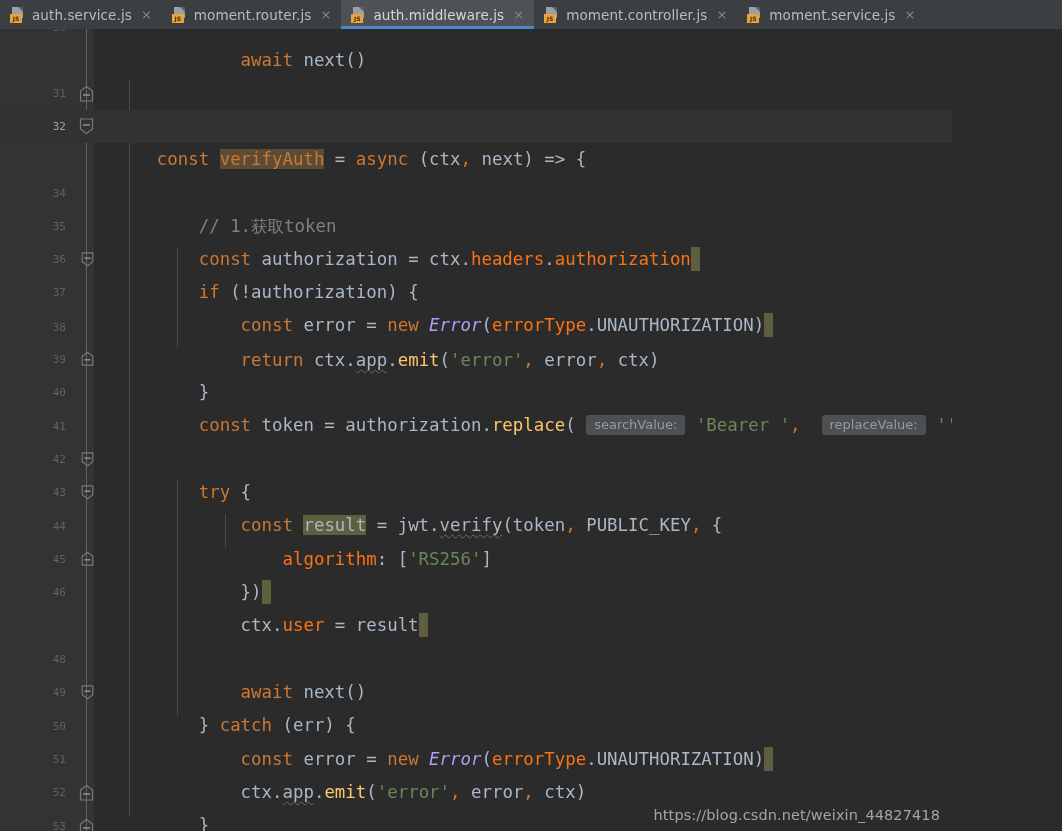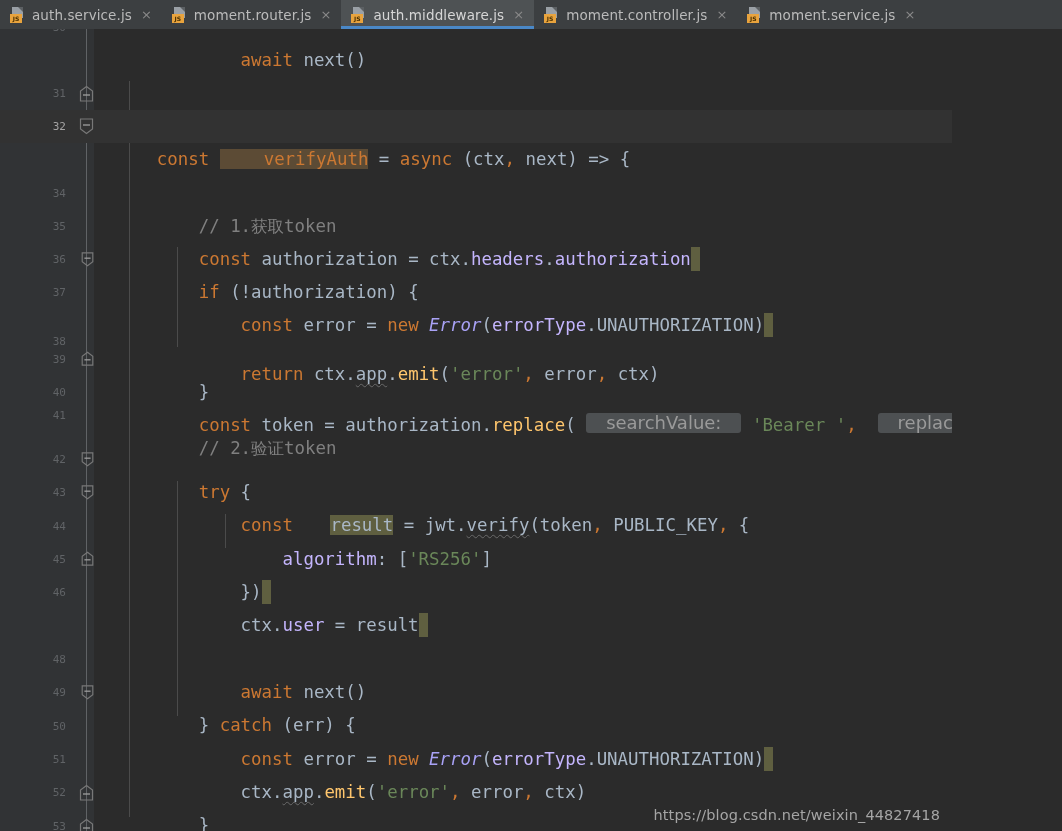--- a/index.html
+++ b/index.html
@@ -124,42 +124,42 @@
 
   
   .iguide {
     position: absolute; width: 1px;
     background: #4b4b4b;
   }
 
   
   .kw      { color: #cc7832; }              
   .plain   { color: #a9b7c6; }              
-  .prop    { color: #c4b5fd; }              
+  .prop    { color: #f97316; }              
   .cls     { color: #a9a2f6; font-style: italic; } 
   .fn      { color: #ffc66d; }              
   .str     { color: #6a8759; }              
   .cmt     { color: #808080; }
   .console { color: #9876aa; font-style: italic; }
   .comma   { color: #cc7832; }
 
   
-  .hl-write { background: #5c4b35; padding-left: 44px; }        
-  .hl-read  { background: #5f5f40; margin-left: 27px; }        
+  .hl-write { background: #5c4b35; }        
+  .hl-read  { background: #5f5f40; }        
   .eolmark  { display: inline-block; width: 9px; height: 24px;
               background: #5f5f40; vertical-align: -6px; }
 
   
   .hint {
     display: inline-block;
     background: #4d5052;
     color: #9a9a9a;
     border-radius: 3px;
-    padding: 0 20px;
-    font-size: 18px;
+    padding: 0 8px;
+    font-size: 13px;
     font-family: "DejaVu Sans", sans-serif;
     vertical-align: 2px;
     line-height: 20px;
   }
 
   
   .wavy {
     text-decoration: underline;
     text-decoration-style: wavy;
     text-decoration-color: #6a6a6a;
@@ -301,21 +301,21 @@
     </span>
   </div>
 
   <div class="row" style="top:247px;">
     <span class="lnum">37</span>
     <span class="code">
       <span class="plain">        </span><span class="kw">const</span><span class="plain"> error = </span><span class="kw">new</span><span class="plain"> </span><span class="cls">Error</span><span class="plain">(</span><span class="prop">errorType</span><span class="plain">.UNAUTHORIZATION)</span><span class="eolmark"></span>
     </span>
   </div>
 
-  <div class="row" style="top:296px;">
+  <div class="row" style="top:282px;">
     <span class="lnum">38</span>
     <span class="code">
       <span class="plain">        </span><span class="kw">return</span><span class="plain"> ctx.</span><span class="plain wavy">app</span><span class="plain">.</span><span class="fn">emit</span><span class="plain">(</span><span class="str">'error'</span><span class="comma">,</span><span class="plain"> error</span><span class="comma">,</span><span class="plain"> ctx)</span>
     </span>
   </div>
 
   <div class="row" style="top:314px;">
     <span class="lnum">39</span>
     <span class="fold-marker" style="top:8px; left:80px;">
       <svg width="15" height="15" viewBox="0 0 17 17">
@@ -328,25 +328,22 @@
     </span>
   </div>
 
   <div class="row" style="top:347px;">
     <span class="lnum">40</span>
     <span class="code">
       <span class="plain">    </span><span class="kw">const</span><span class="plain"> token = authorization.</span><span class="fn">replace</span><span class="plain">( </span><span class="hint">searchValue:</span><span class="str"> 'Bearer '</span><span class="comma">,</span><span class="plain">  </span><span class="hint">replaceValue:</span><span class="str"> ''</span><span class="plain">)</span><span class="eolmark"></span>
     </span>
   </div>
 
-  <div class="row" style="top:370px;text-decoration:underline;">
+  <div class="row" style="top:381px;text-decoration:underline;">
     <span class="lnum">41</span>
-    <span class="code">
-      <span class="plain">    </span><span class="cmt">// 2.</span><span class="cmt cjk">验证</span><span class="cmt">token</span>
-    </span>
   </div>
 
   <div class="row" style="top:414px;">
     <span class="lnum">42</span>
     <span class="fold-marker" style="top:9px; left:80px;">
       <svg width="15" height="15" viewBox="0 0 17 17">
         <path d="M2.5 1 L2.5 11 L8.5 15.5 L14.5 11 L14.5 1 Z" fill="none" stroke="#787878" stroke-width="1.3"></path>
         <line x1="5" y1="7" x2="12" y2="7" stroke="#a0a0a0" stroke-width="1.4"></line>
       </svg>
     </span>

